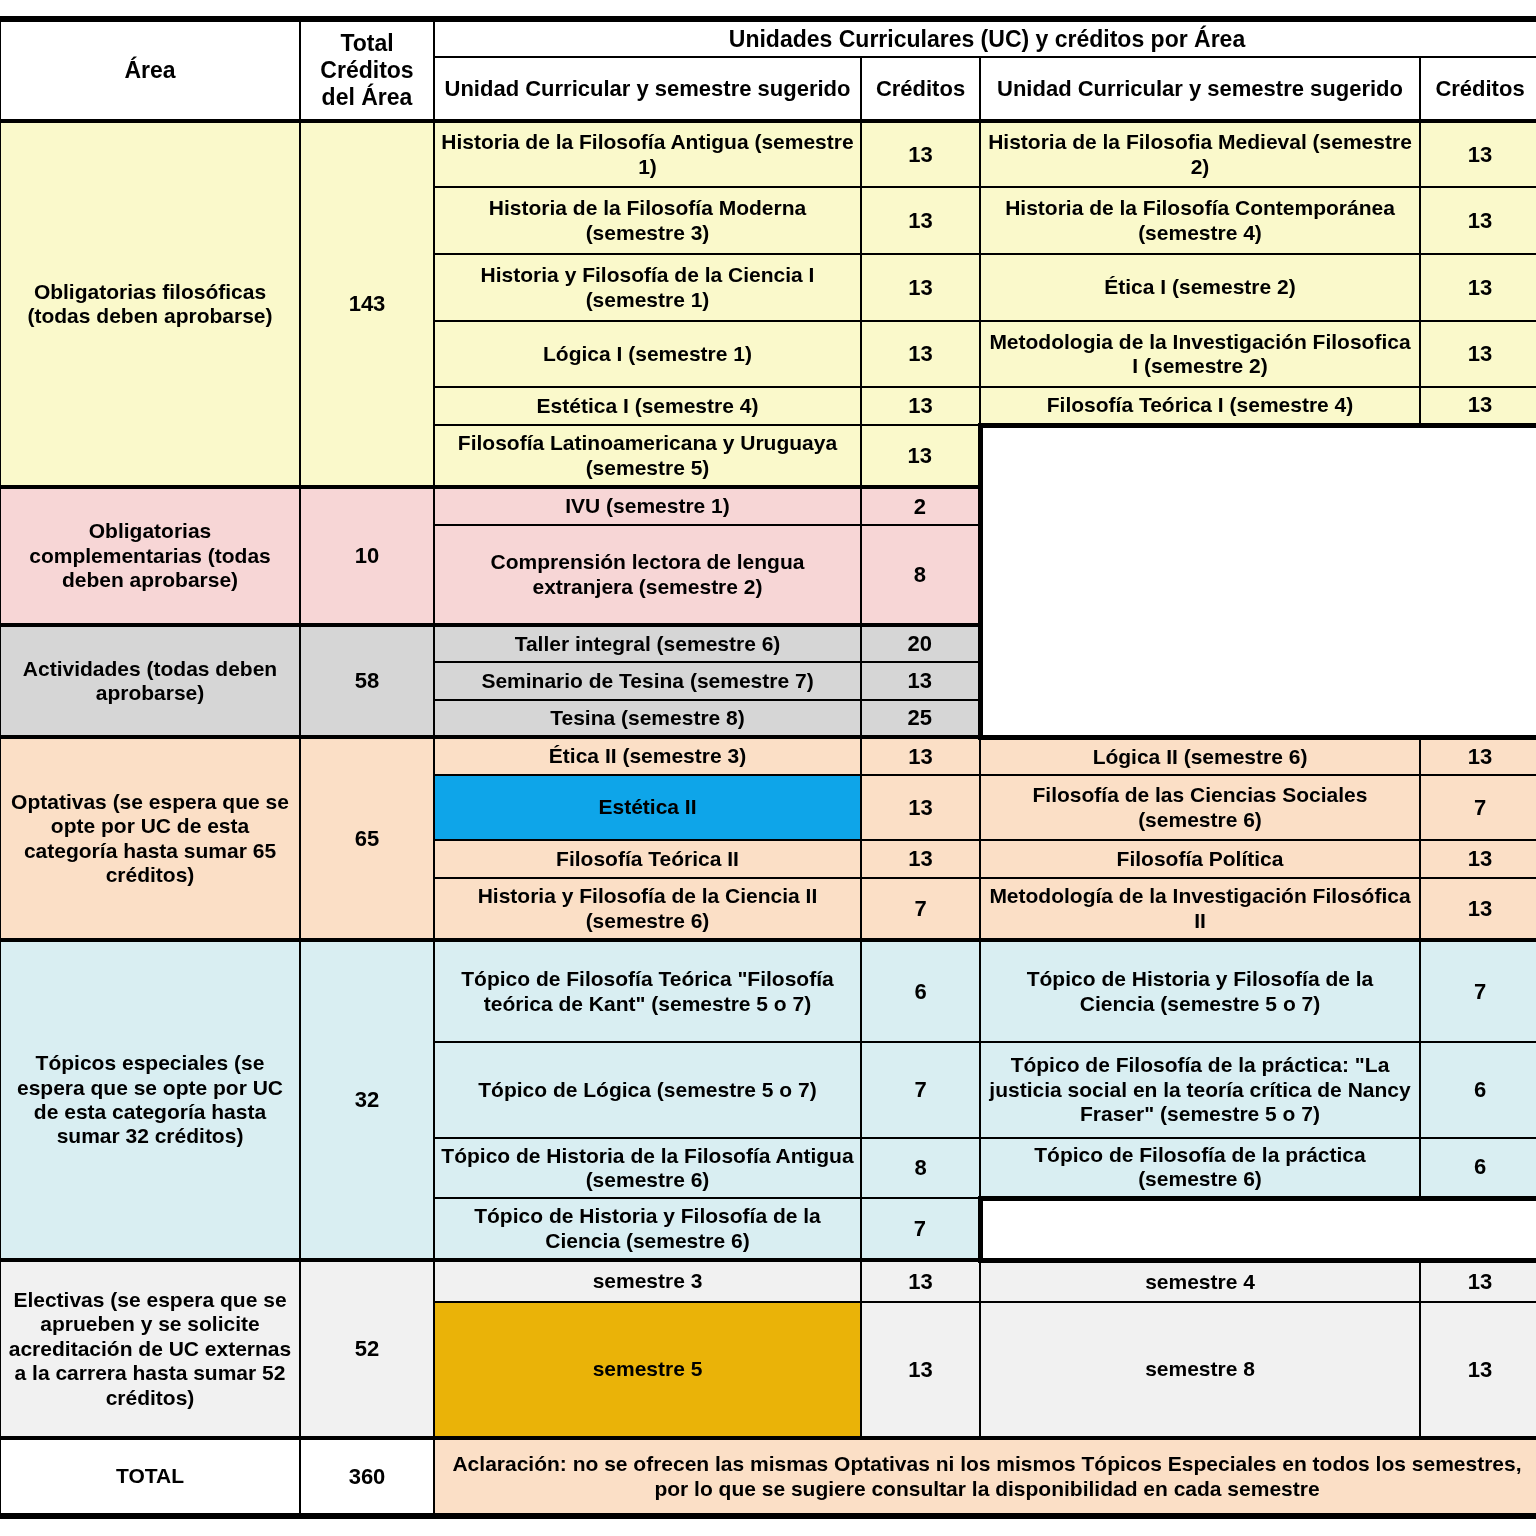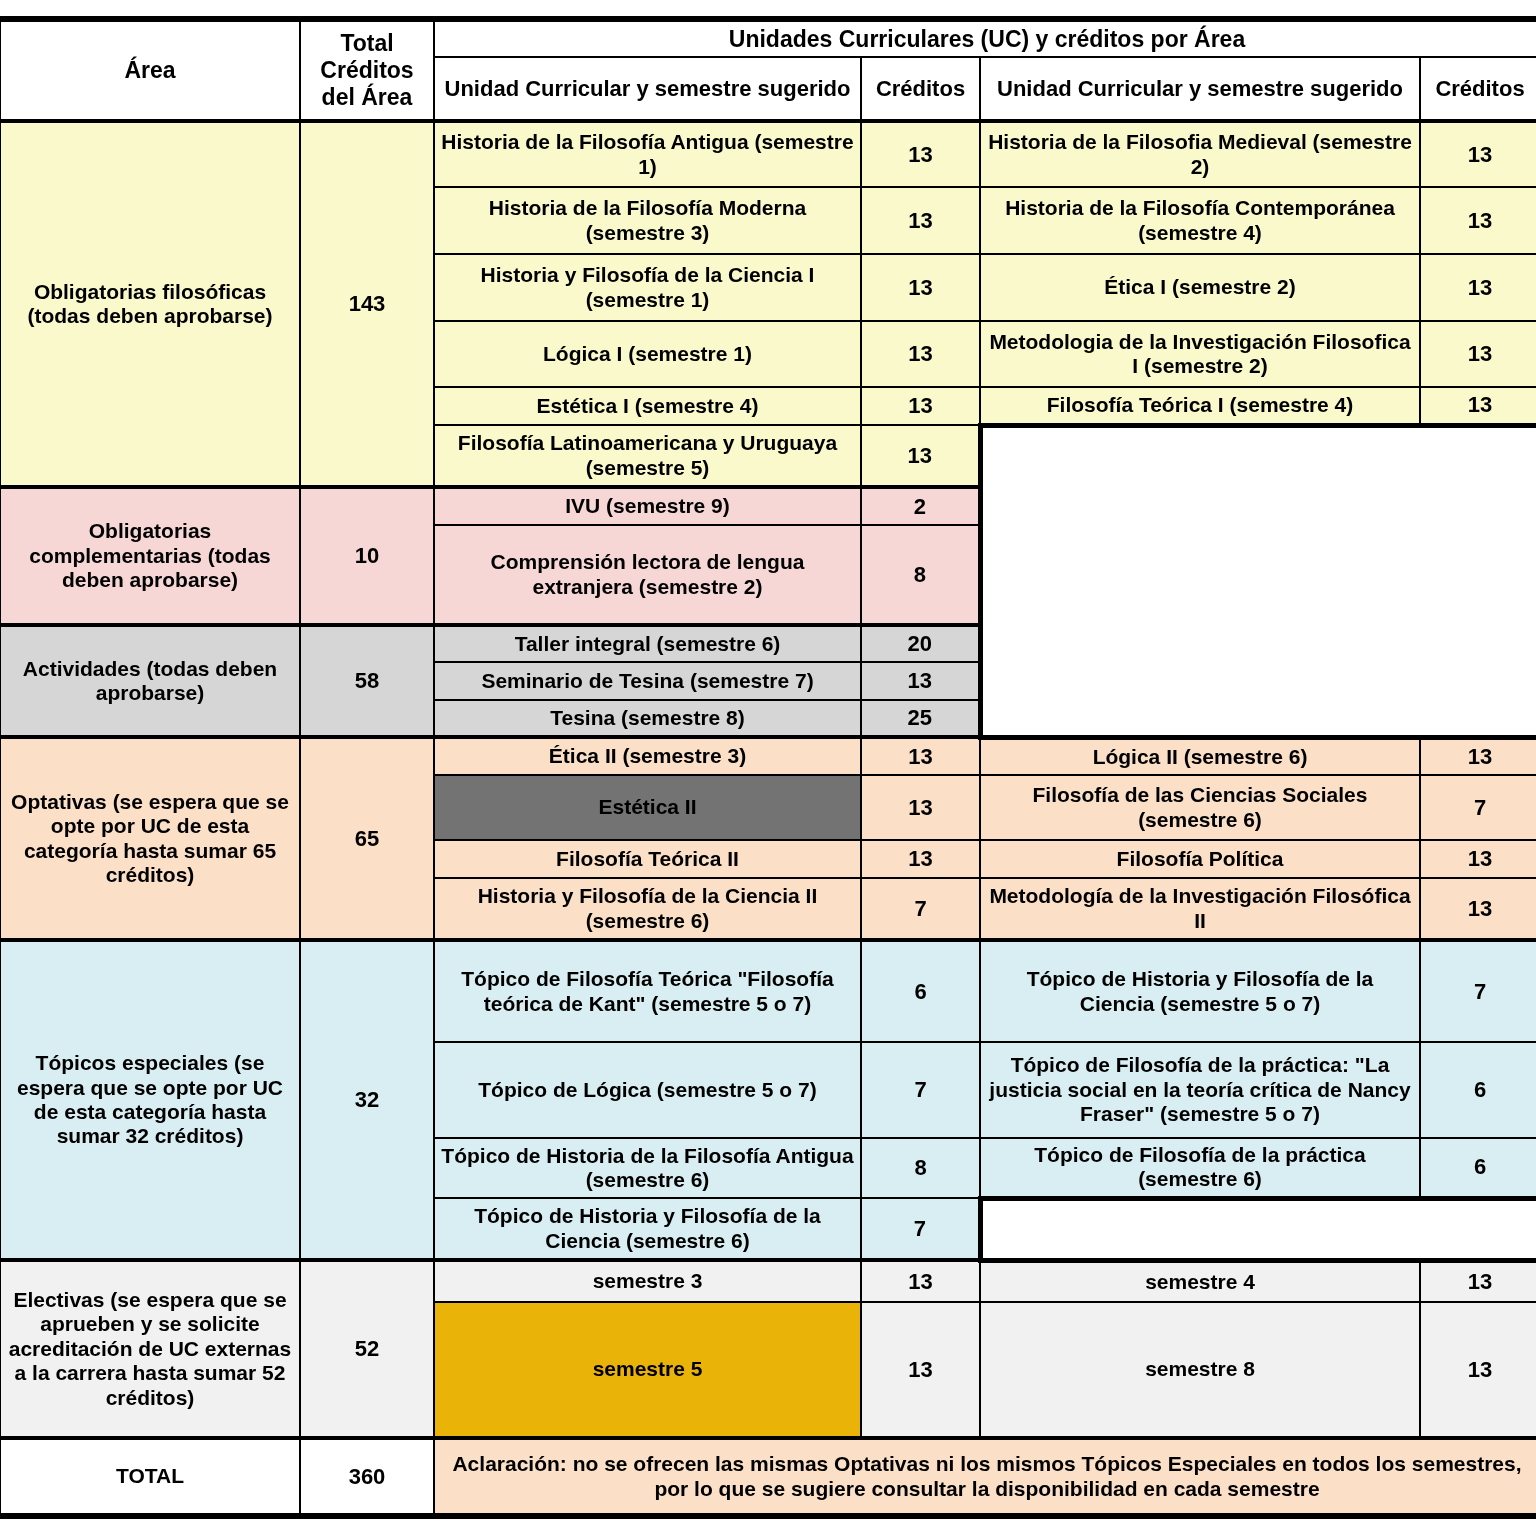--- a/index.html
+++ b/index.html
@@ -112,21 +112,21 @@
   </tr>
   <tr class="y6">
     <td style="background-color: rgb(250, 249, 203);">Filosofía Latinoamericana y Uruguaya (semestre 5)</td>
     <td class="num" style="background-color: rgb(250, 249, 203);">13</td>
     <td colspan="2" rowspan="6" class="whitebox"></td>
   </tr>
 
   <tr class="st p1">
     <td rowspan="2" style="background-color: rgb(247, 214, 214);">Obligatorias complementarias (todas deben aprobarse)</td>
     <td rowspan="2" class="num" style="background-color: rgb(247, 214, 214);">10</td>
-    <td style="background-color: rgb(247, 214, 214);">IVU (semestre 9)</td>
+    <td style="background-color: rgb(247, 214, 214);">IVU (semestre 1)</td>
     <td class="num" style="background-color: rgb(247, 214, 214);">2</td>
   </tr>
   <tr class="p2">
     <td style="background-color: rgb(247, 214, 214);">Comprensión lectora de lengua extranjera (semestre 2)</td>
     <td class="num" style="background-color: rgb(247, 214, 214);">8</td>
   </tr>
 
   <tr class="st g1">
     <td rowspan="3" style="background-color: rgb(214, 214, 214);">Actividades (todas deben aprobarse)</td>
     <td rowspan="3" class="num" style="background-color: rgb(214, 214, 214);">58</td>
@@ -144,21 +144,21 @@
 
   <tr class="st o1">
     <td rowspan="4" style="background-color: rgb(251, 223, 198);">Optativas (se espera que se opte por UC de esta categoría hasta sumar 65 créditos)</td>
     <td rowspan="4" class="num" style="background-color: rgb(251, 223, 198);">65</td>
     <td style="background-color: rgb(251, 223, 198);">Ética II (semestre 3)</td>
     <td class="num" style="background-color: rgb(251, 223, 198);">13</td>
     <td style="background-color: rgb(251, 223, 198);">Lógica II (semestre 6)</td>
     <td class="num" style="background-color: rgb(251, 223, 198);">13</td>
   </tr>
   <tr class="o2">
-    <td style="background-color: #737373;">Estética II</td>
+    <td style="background-color: #0ea5e9;">Estética II</td>
     <td class="num" style="background-color: rgb(251, 223, 198);">13</td>
     <td style="background-color: rgb(251, 223, 198); margin-top: 33px;">Filosofía de las Ciencias Sociales (semestre 6)</td>
     <td class="num" style="background-color: rgb(251, 223, 198);">7</td>
   </tr>
   <tr class="o3">
     <td style="background-color: rgb(251, 223, 198); margin-top: 37px;">Filosofía Teórica II</td>
     <td class="num" style="background-color: rgb(251, 223, 198);">13</td>
     <td style="background-color: rgb(251, 223, 198);">Filosofía Política</td>
     <td class="num" style="background-color: rgb(251, 223, 198);">13</td>
   </tr>

